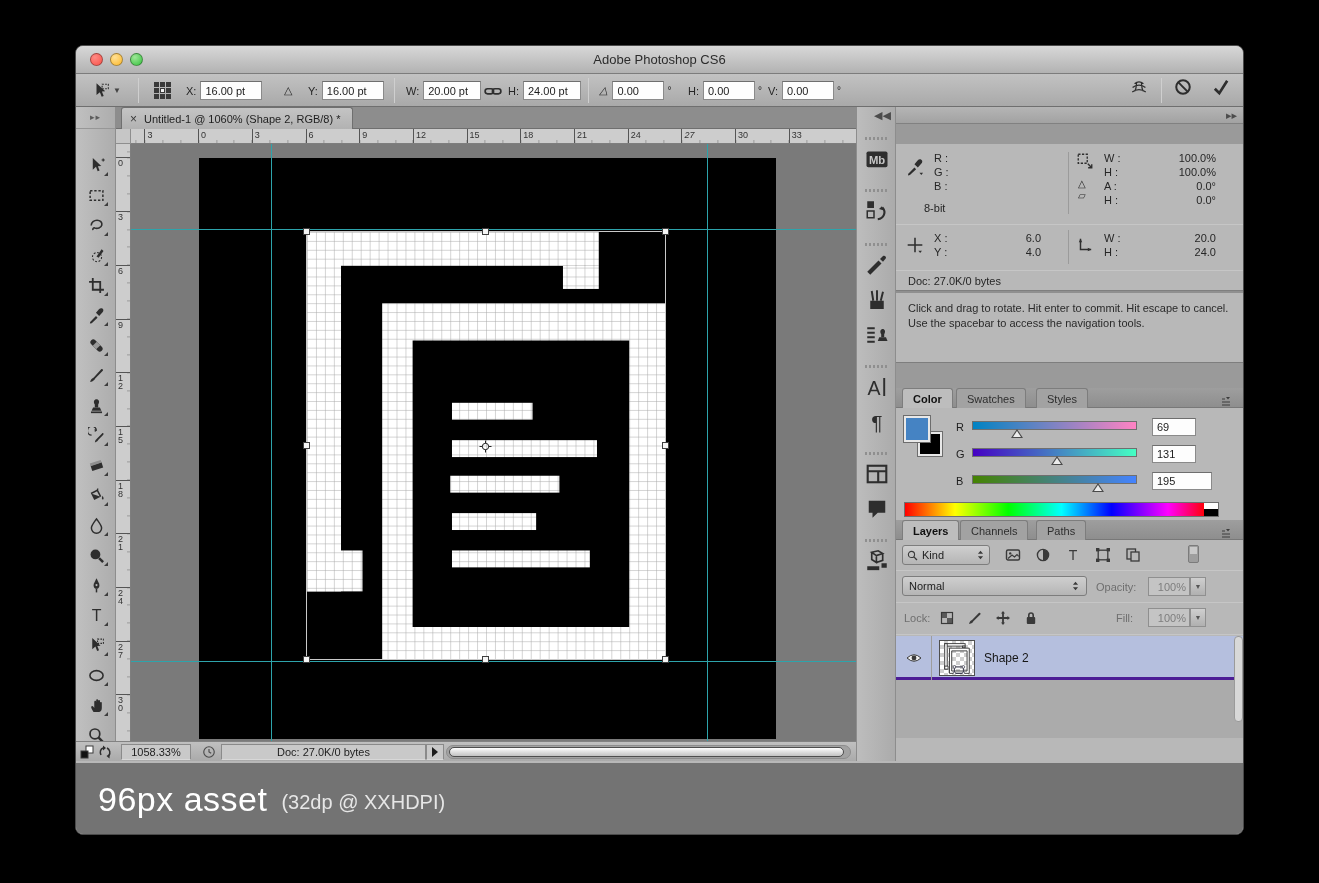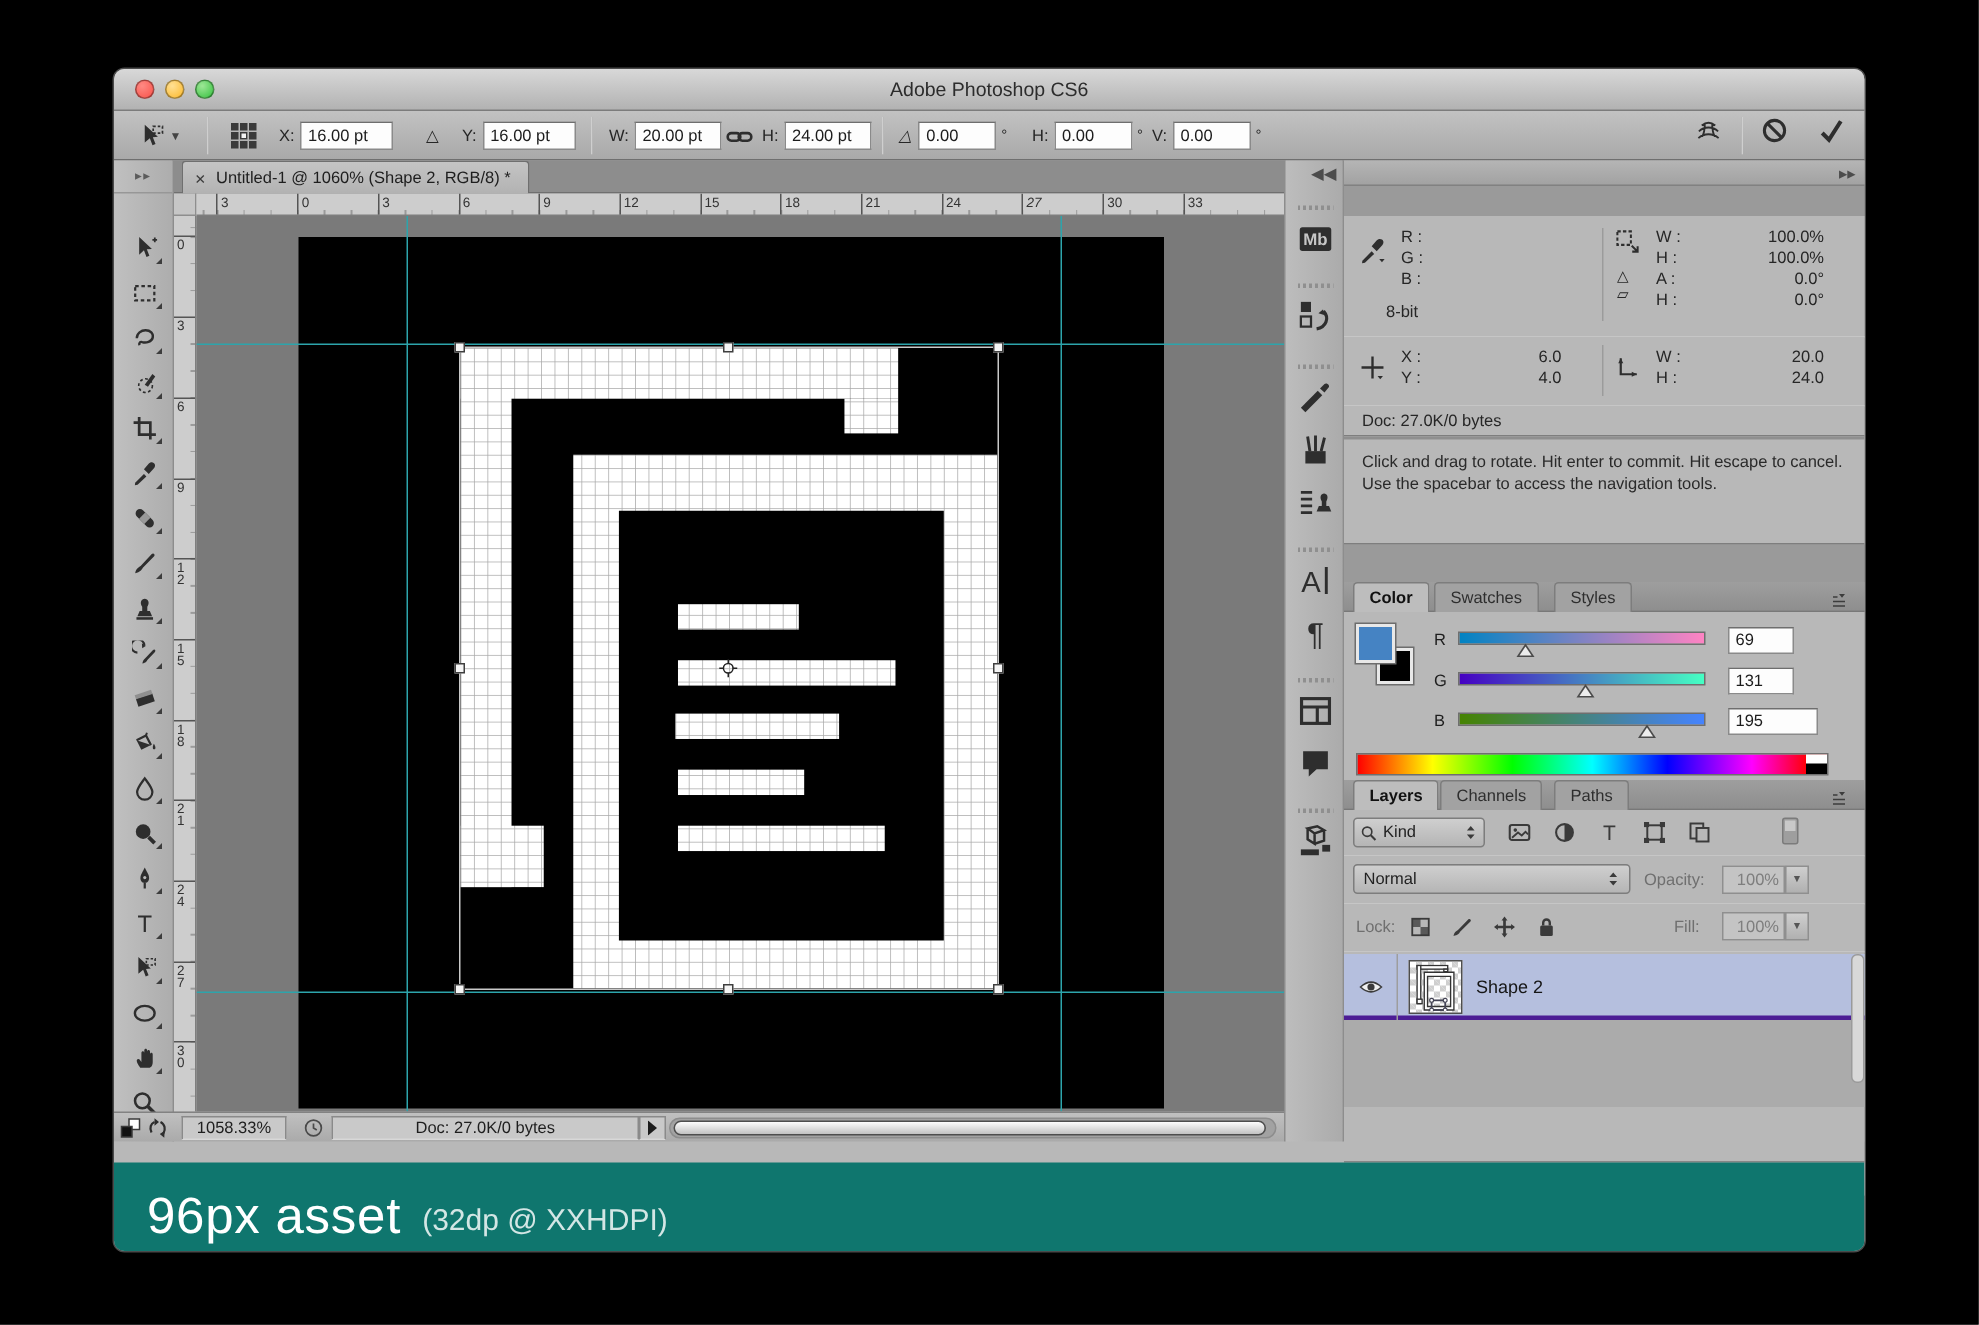--- a/index.html
+++ b/index.html
@@ -835,17 +835,17 @@
               <path d="M6 2 H13.5 L17 5.5 V15 H6 Z" fill="none" stroke="#3a3a3a" stroke-width="1.5"></path>
               <path d="M13.5 2 V5.5 H17" fill="none" stroke="#3a3a3a" stroke-width="1.2"></path>
             </svg></div>
         <div class="lbicon" style="left:304px"><svg viewBox="0 0 22 17">
               <path d="M5 4.5 H17 M9 4.5 V3 H13 V4.5 M6.5 4.5 L7.4 15 H14.6 L15.5 4.5 M9.3 7 V12.5 M12.7 7 V12.5" fill="none" stroke="#3a3a3a" stroke-width="1.3"></path>
             </svg></div>
       </div>
     </div>
   </div>
 
-  <div class="banner" id="banner" style="background: #0f766e; margin-top: 12px;">
+  <div class="banner" id="banner" style="background: #737373;">
     <span class="big">96px asset</span>
     <span class="small">(32dp @ XXHDPI)</span>
   </div>
 </div>
 
 </body></html>

